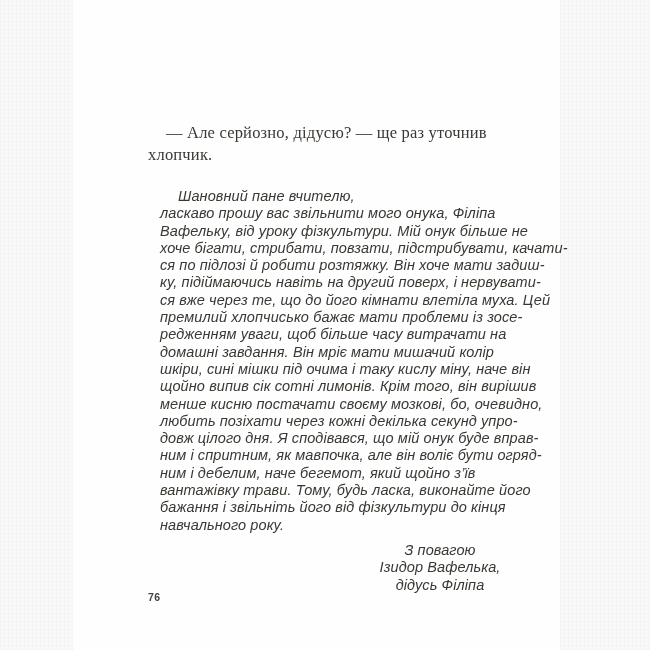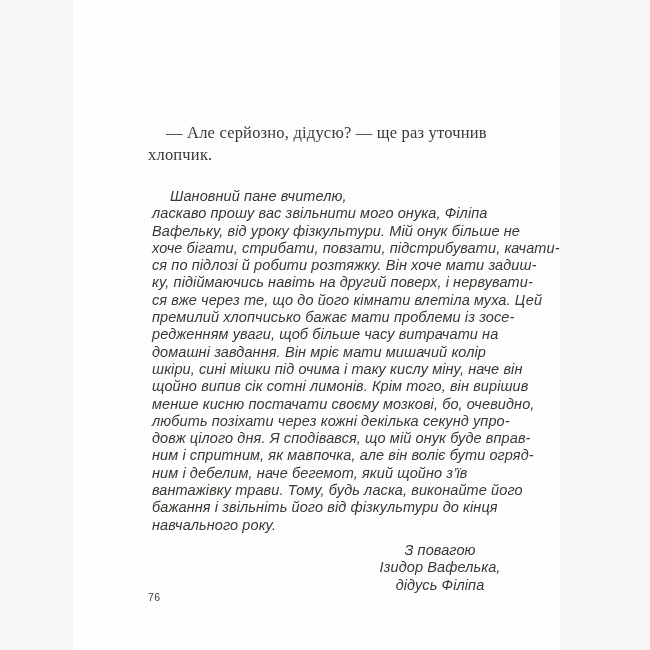--- a/index.html
+++ b/index.html
@@ -41,21 +41,21 @@
     white-space: pre;
   }
   .dialogue p {
     margin: 0;
     padding: 0;
     text-indent: 18px;
     white-space: pre;
   }
   .letter-body {
     position: absolute;
-    left: 152px;
+    left: 160px;
     top: 188px;
     width: 400px;
     font-family: "Liberation Sans", "DejaVu Sans", sans-serif;
     font-style: italic;
     font-size: 14.5px;
     line-height: 17.3px;
     letter-spacing: 0.1px;
     color: #3b3733;
     white-space: pre;
     text-indent: 18px;
@@ -74,21 +74,21 @@
     color: #3b3733;
     white-space: pre;
     margin-top: 12px;
   }
   .page-number {
     position: absolute;
     left: 148px;
     top: 591px;
     font-family: "Liberation Sans", "DejaVu Sans", sans-serif;
     font-size: 10.5px;
-    font-weight: 400;
+    font-weight: 700;
     letter-spacing: 0.5px;
     color: #45413d;
   }
 </style>
 </head>
 <body>
 
 <div class="stage">
   <div class="edge-strip left"></div>
   <div class="edge-strip right"></div>

